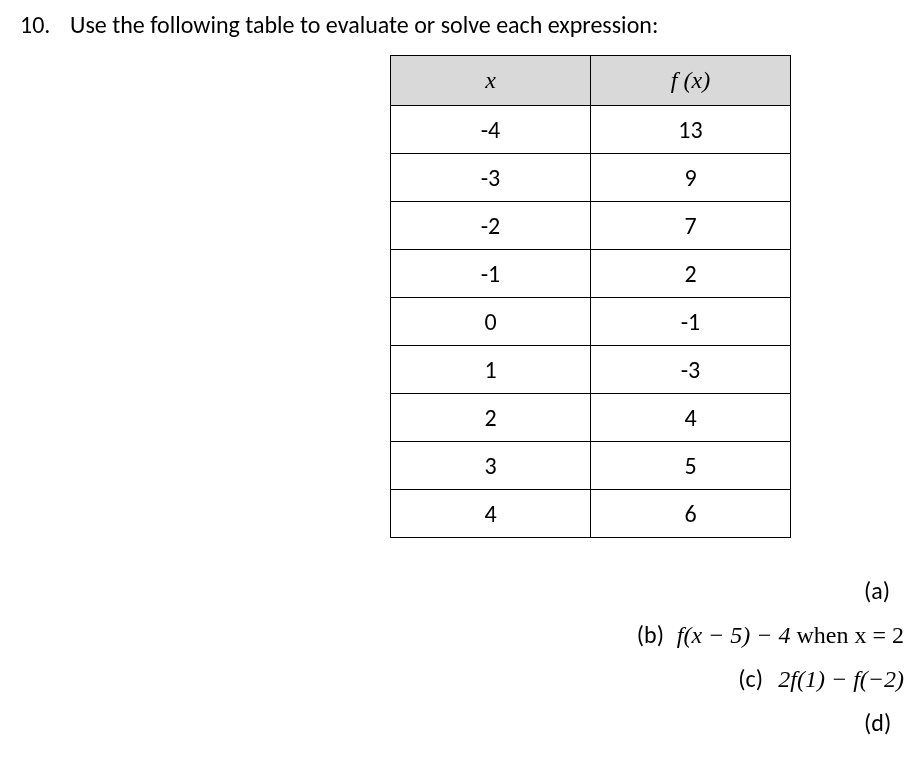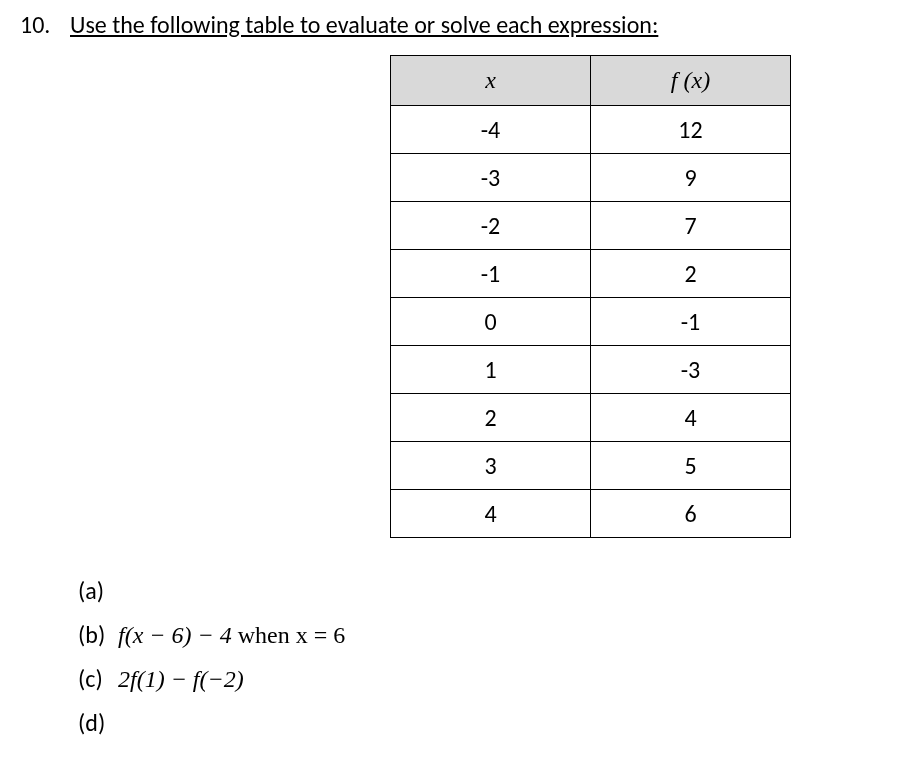--- a/index.html
+++ b/index.html
@@ -1,18 +1,19 @@
 <!DOCTYPE html>
 <html><head>
   <meta charset="utf-8">
   <style>
     * {
       margin: 0;
       padding: 0;
       box-sizing: border-box;
+      justify-content: flex-end;
     }
     body {
       font-family: 'Calibri', 'Arial', sans-serif;
       width: 924px;
       height: 768px;
       background: #ffffff;
       padding: 10px 20px;
       font-size: 24px;
       color: #000000;
     }
@@ -20,21 +21,20 @@
       display: flex;
       align-items: baseline;
       margin-bottom: 16px;
     }
     .question-number {
       margin-right: 8px;
       min-width: 42px;
     }
     .question-text {
       flex: 1;
-      text-decoration: underline;
     }
     .table-container {
       margin-left: 370px;
       margin-bottom: 35px;
     }
     table {
       border-collapse: collapse;
     }
     th, td {
       border: 1.5px solid #000000;
@@ -85,21 +85,21 @@
   <table>
     <thead>
       <tr>
         <th>x</th>
         <th>f (x)</th>
       </tr>
     </thead>
     <tbody>
       <tr>
         <td>-4</td>
-        <td>12</td>
+        <td>13</td>
       </tr>
       <tr>
         <td>-3</td>
         <td>9</td>
       </tr>
       <tr>
         <td>-2</td>
         <td>7</td>
       </tr>
       <tr>
@@ -130,21 +130,21 @@
   </table>
 </div>
 
 <div class="parts">
   <div class="part">
     <span class="part-label">(a)</span>
   </div>
   <div class="part">
     <span class="part-label">(b)</span>
     <span>
-      <span class="math italic">f(x − 6) − 4</span><span class="math">  when x = 6</span>
+      <span class="math italic">f(x − 5) − 4</span><span class="math">  when x = 2</span>
     </span>
   </div>
   <div class="part">
     <span class="part-label">(c)</span>
     <span>
       <span class="math italic">2f(1) − f(−2)</span><span class="math"></span>
     </span>
   </div>
   <div class="part">
     <span class="part-label">(d)</span>

